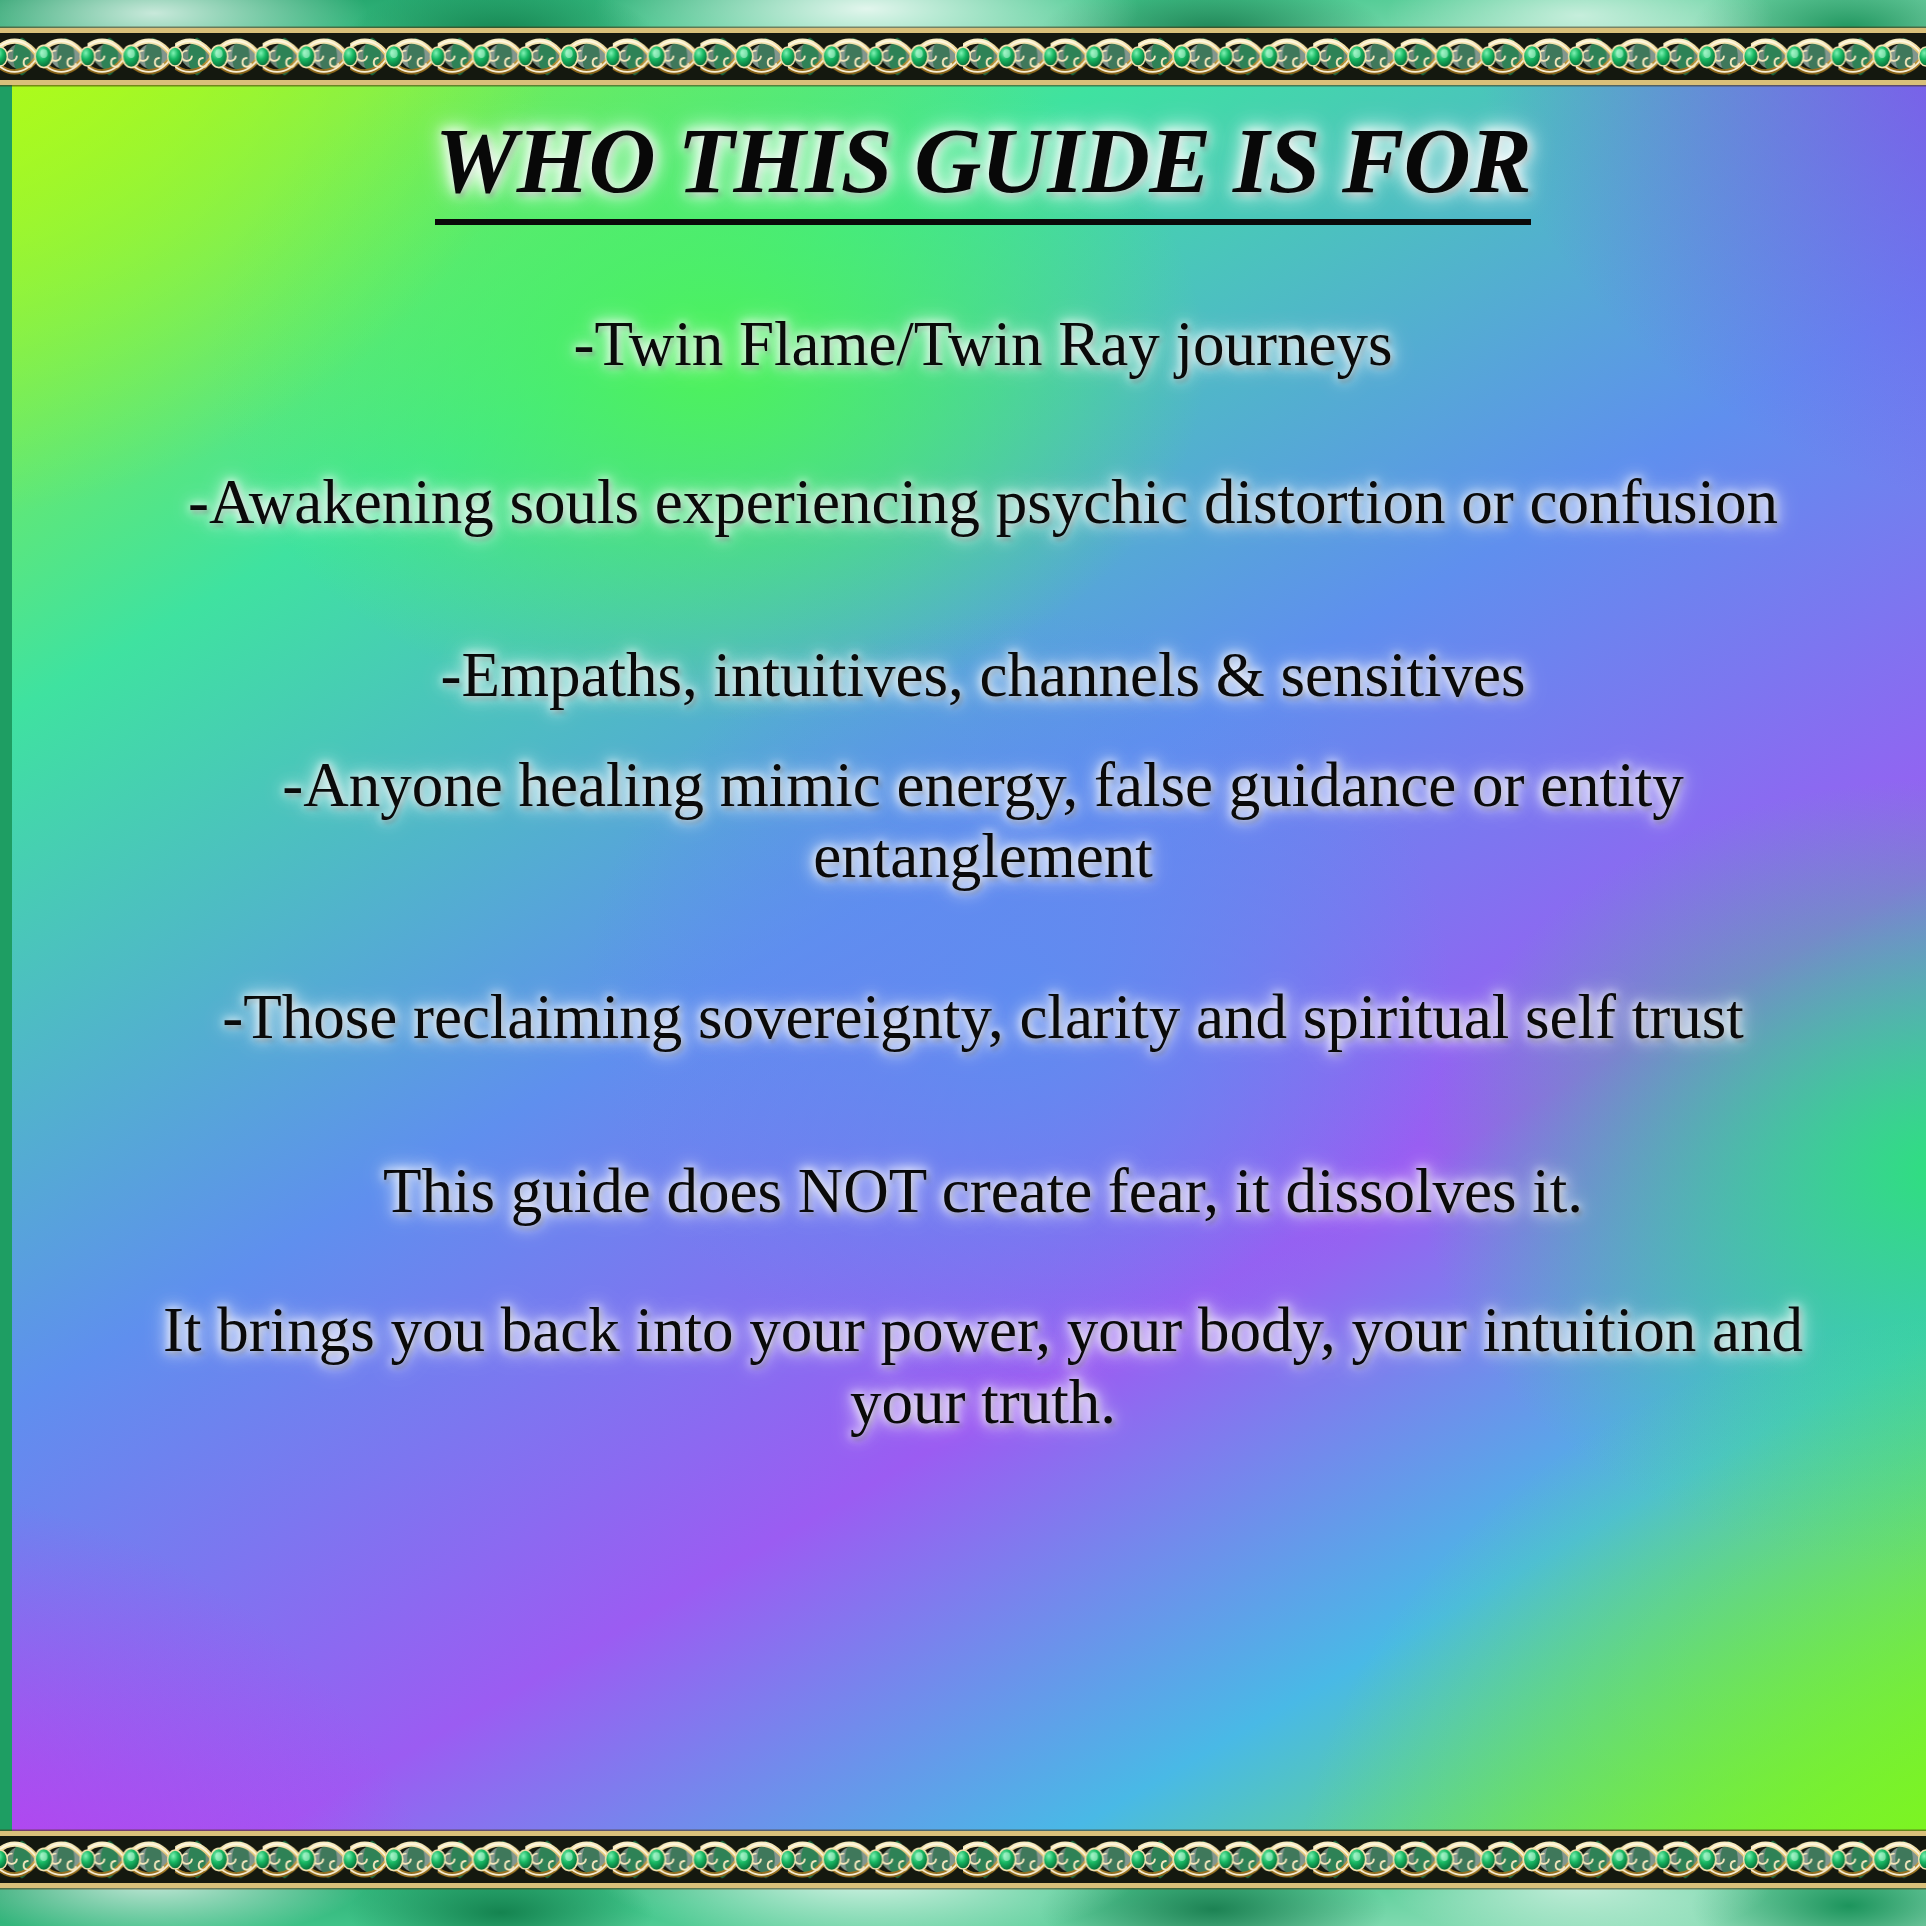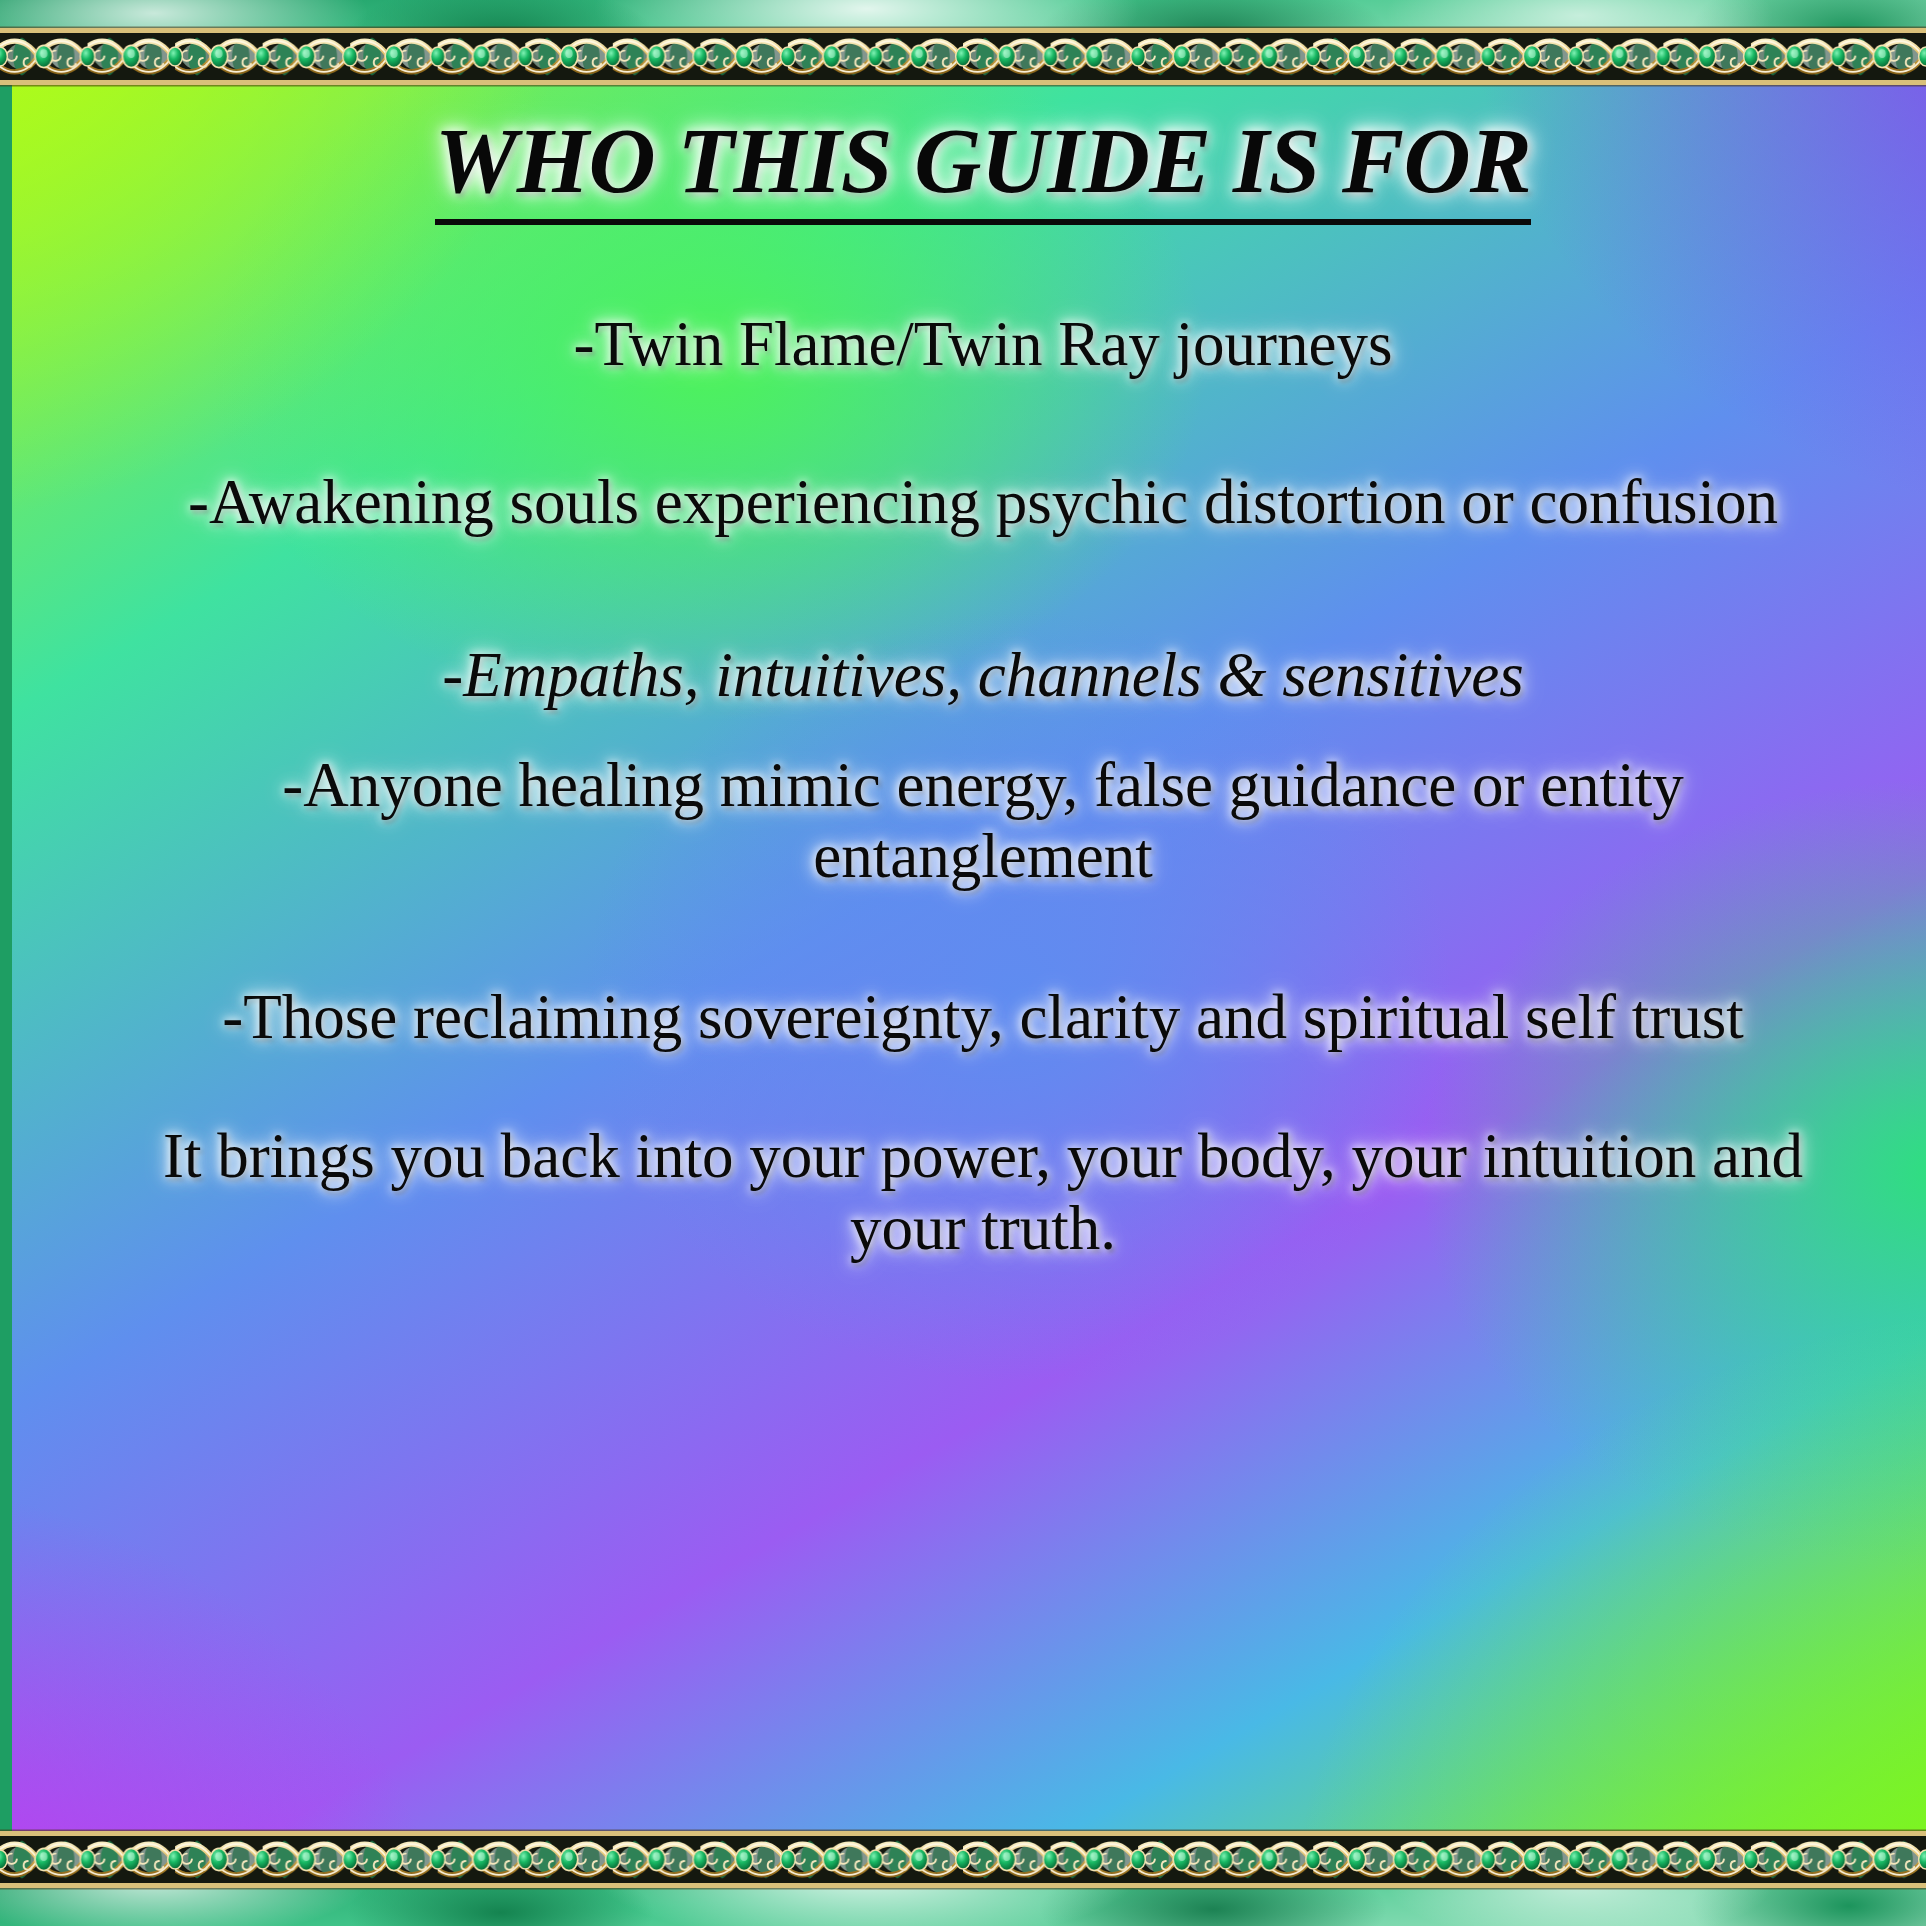--- a/index.html
+++ b/index.html
@@ -130,21 +130,21 @@
     font-size: 63px;
     line-height: 1.14;
     font-weight: 400;
     color: #0a0a0a;
     text-shadow:
       0 0 8.8px #ffffff, 0 0 16px #ffffff, 0 0 25px rgba(255,255,255,.78),
       2.2px 2.9px 4.4px rgba(0,0,0,.40);
   }
   .b1 { margin-top: 86px; }
   .b2 { margin-top: 96px; }
-  .b3 { margin-top: 101px; font-style: italic; }
+  .b3 { margin-top: 101px; }
   .b4 { margin-top: 38px; }
   .b5 { margin-top: 89px; text-align: center; }
 
   .closing { margin: 0; padding: 0; }
   .c1 { margin-top: 102px; }
   .c2 { margin-top: 67px; }
 </style>
 </head>
 <body>
 
@@ -207,20 +207,21 @@
 
       <ul class="bullets">
         <li class="line b2">-Twin Flame/Twin Ray journeys</li>
         <li class="line b1">-Awakening souls experiencing psychic distortion or confusion</li>
         <li class="line b3">-Empaths, intuitives, channels &amp; sensitives</li>
         <li class="line b4">-Anyone healing mimic energy, false guidance or entity entanglement</li>
         <li class="line b5">-Those reclaiming sovereignty, clarity and spiritual self trust</li>
       </ul>
 
       <div class="closing">
+        <p class="line c1">This guide does NOT create fear, it dissolves it.</p>
         <p class="line c2">It brings you back into your power, your body, your intuition and your truth.</p>
       </div>
 
     </div>
   </div>
 
   <div class="knot-band bottom">
     <svg class="knot-svg" viewBox="0 0 2640 64" preserveAspectRatio="none">
       <rect x="0" y="0" width="2640" height="64" fill="url(#knotpat)"></rect>
     </svg>

